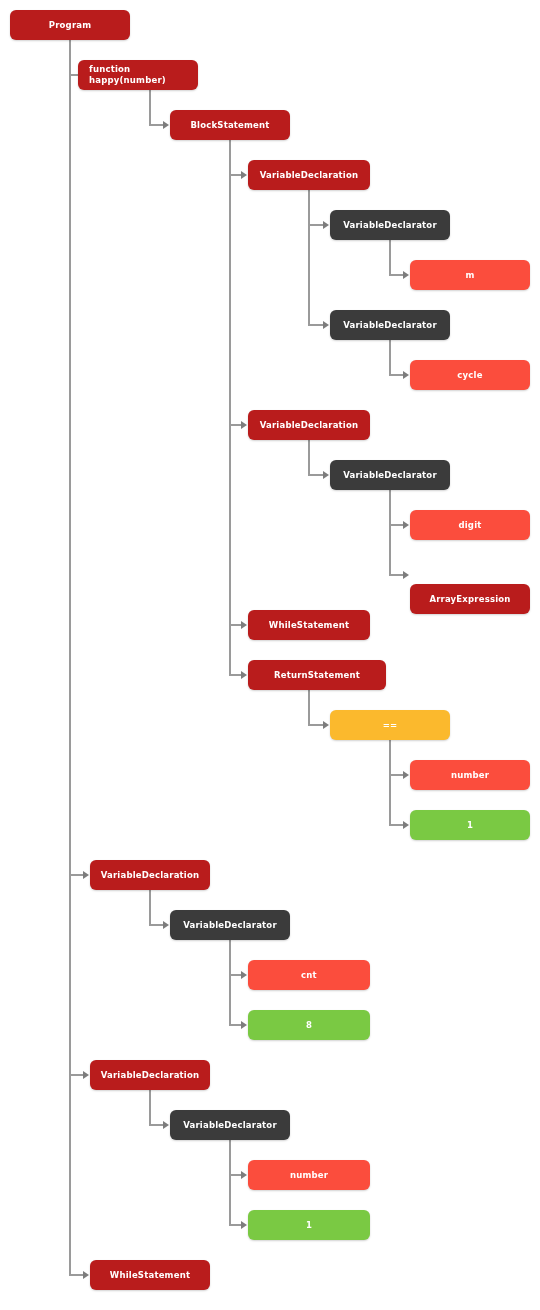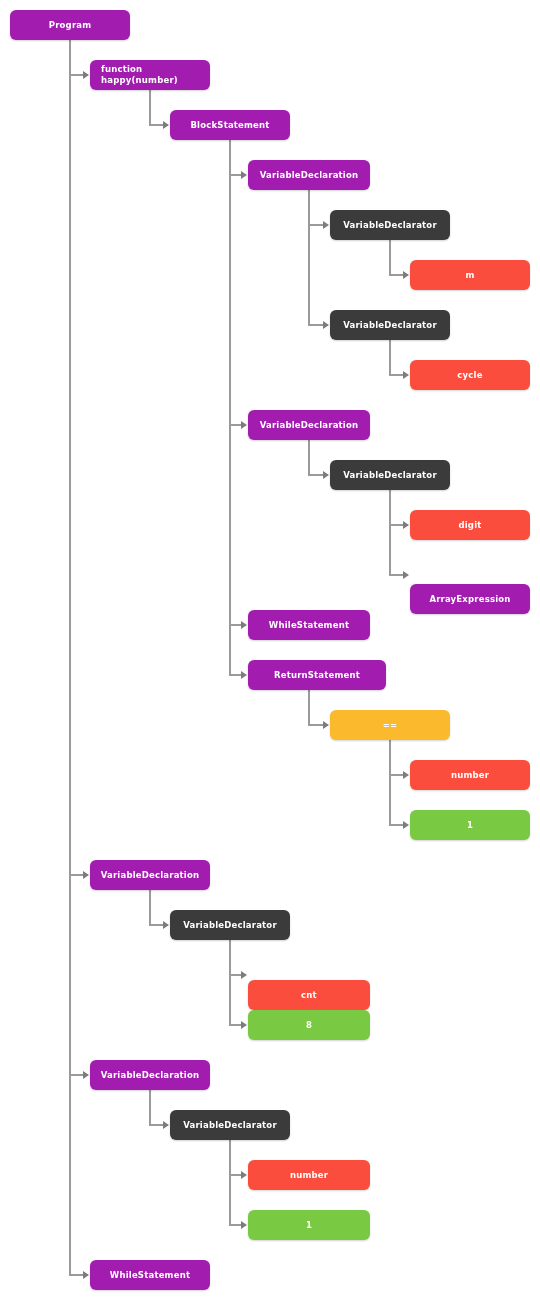--- a/index.html
+++ b/index.html
@@ -27,21 +27,21 @@
     color: #ffffff;
     font-size: 8.5px;
     font-weight: bold;
     letter-spacing: 0.2px;
     line-height: 1.25;
     text-align: center;
     padding: 0 4px;
     z-index: 3;
     box-shadow: 0 1px 2px rgba(0,0,0,0.18);
   }
-  .node.t-statement { background: #a21caf; }
+  .node.t-statement { background: #b91c1c; }
   .node.t-declarator { background: #3b3b3b; }
   .node.t-identifier { background: #fb4d3d; }
   .node.t-literal    { background: #7ac943; }
   .node.t-operator   { background: #fbb92d; }
   .node.align-left {
     justify-content: flex-start;
     text-align: left;
     padding-left: 11px;
     white-space: pre;
   }
@@ -146,21 +146,21 @@
       <div class="edge-h" style="left: 229px; top: 1174px; width: 13px;"></div>
       <div class="edge-arrow" style="left: 241px; top: 1171px;"></div>
       <div class="edge-v" style="left: 229px; top: 1140px; height: 85px;"></div>
       <div class="edge-h" style="left: 229px; top: 1224px; width: 13px;"></div>
       <div class="edge-arrow" style="left: 241px; top: 1221px;"></div>
     </div>
   <div id="node-layer">
       <div class="node t-statement" style="left: 10px; top: 10px; width: 120px;">
         <span>Program</span>
       </div>
-      <div class="node t-statement align-left" style="left: 90px; top: 60px; width: 120px;"><span>function
+      <div class="node t-statement align-left" style="left: 78px; top: 60px; width: 120px;"><span>function
 happy(number)</span></div>
       <div class="node t-statement" style="left: 170px; top: 110px; width: 120px;">
         <span>BlockStatement</span>
       </div>
       <div class="node t-statement" style="left: 248px; top: 160px; width: 122px;">
         <span>VariableDeclaration</span>
       </div>
       <div class="node t-declarator" style="left: 330px; top: 210px; width: 120px;">
         <span>VariableDeclarator</span>
       </div>
@@ -199,21 +199,21 @@
       </div>
       <div class="node t-literal" style="left: 410px; top: 810px; width: 120px;">
         <span>1</span>
       </div>
       <div class="node t-statement" style="left: 90px; top: 860px; width: 120px;">
         <span>VariableDeclaration</span>
       </div>
       <div class="node t-declarator" style="left: 170px; top: 910px; width: 120px;">
         <span>VariableDeclarator</span>
       </div>
-      <div class="node t-identifier" style="left: 248px; top: 960px; width: 122px; margin-top: 20px;">
+      <div class="node t-identifier" style="left: 248px; top: 960px; width: 122px;">
         <span>cnt</span>
       </div>
       <div class="node t-literal" style="left: 248px; top: 1010px; width: 122px;">
         <span>8</span>
       </div>
       <div class="node t-statement" style="left: 90px; top: 1060px; width: 120px;">
         <span>VariableDeclaration</span>
       </div>
       <div class="node t-declarator" style="left: 170px; top: 1110px; width: 120px;">
         <span>VariableDeclarator</span>

